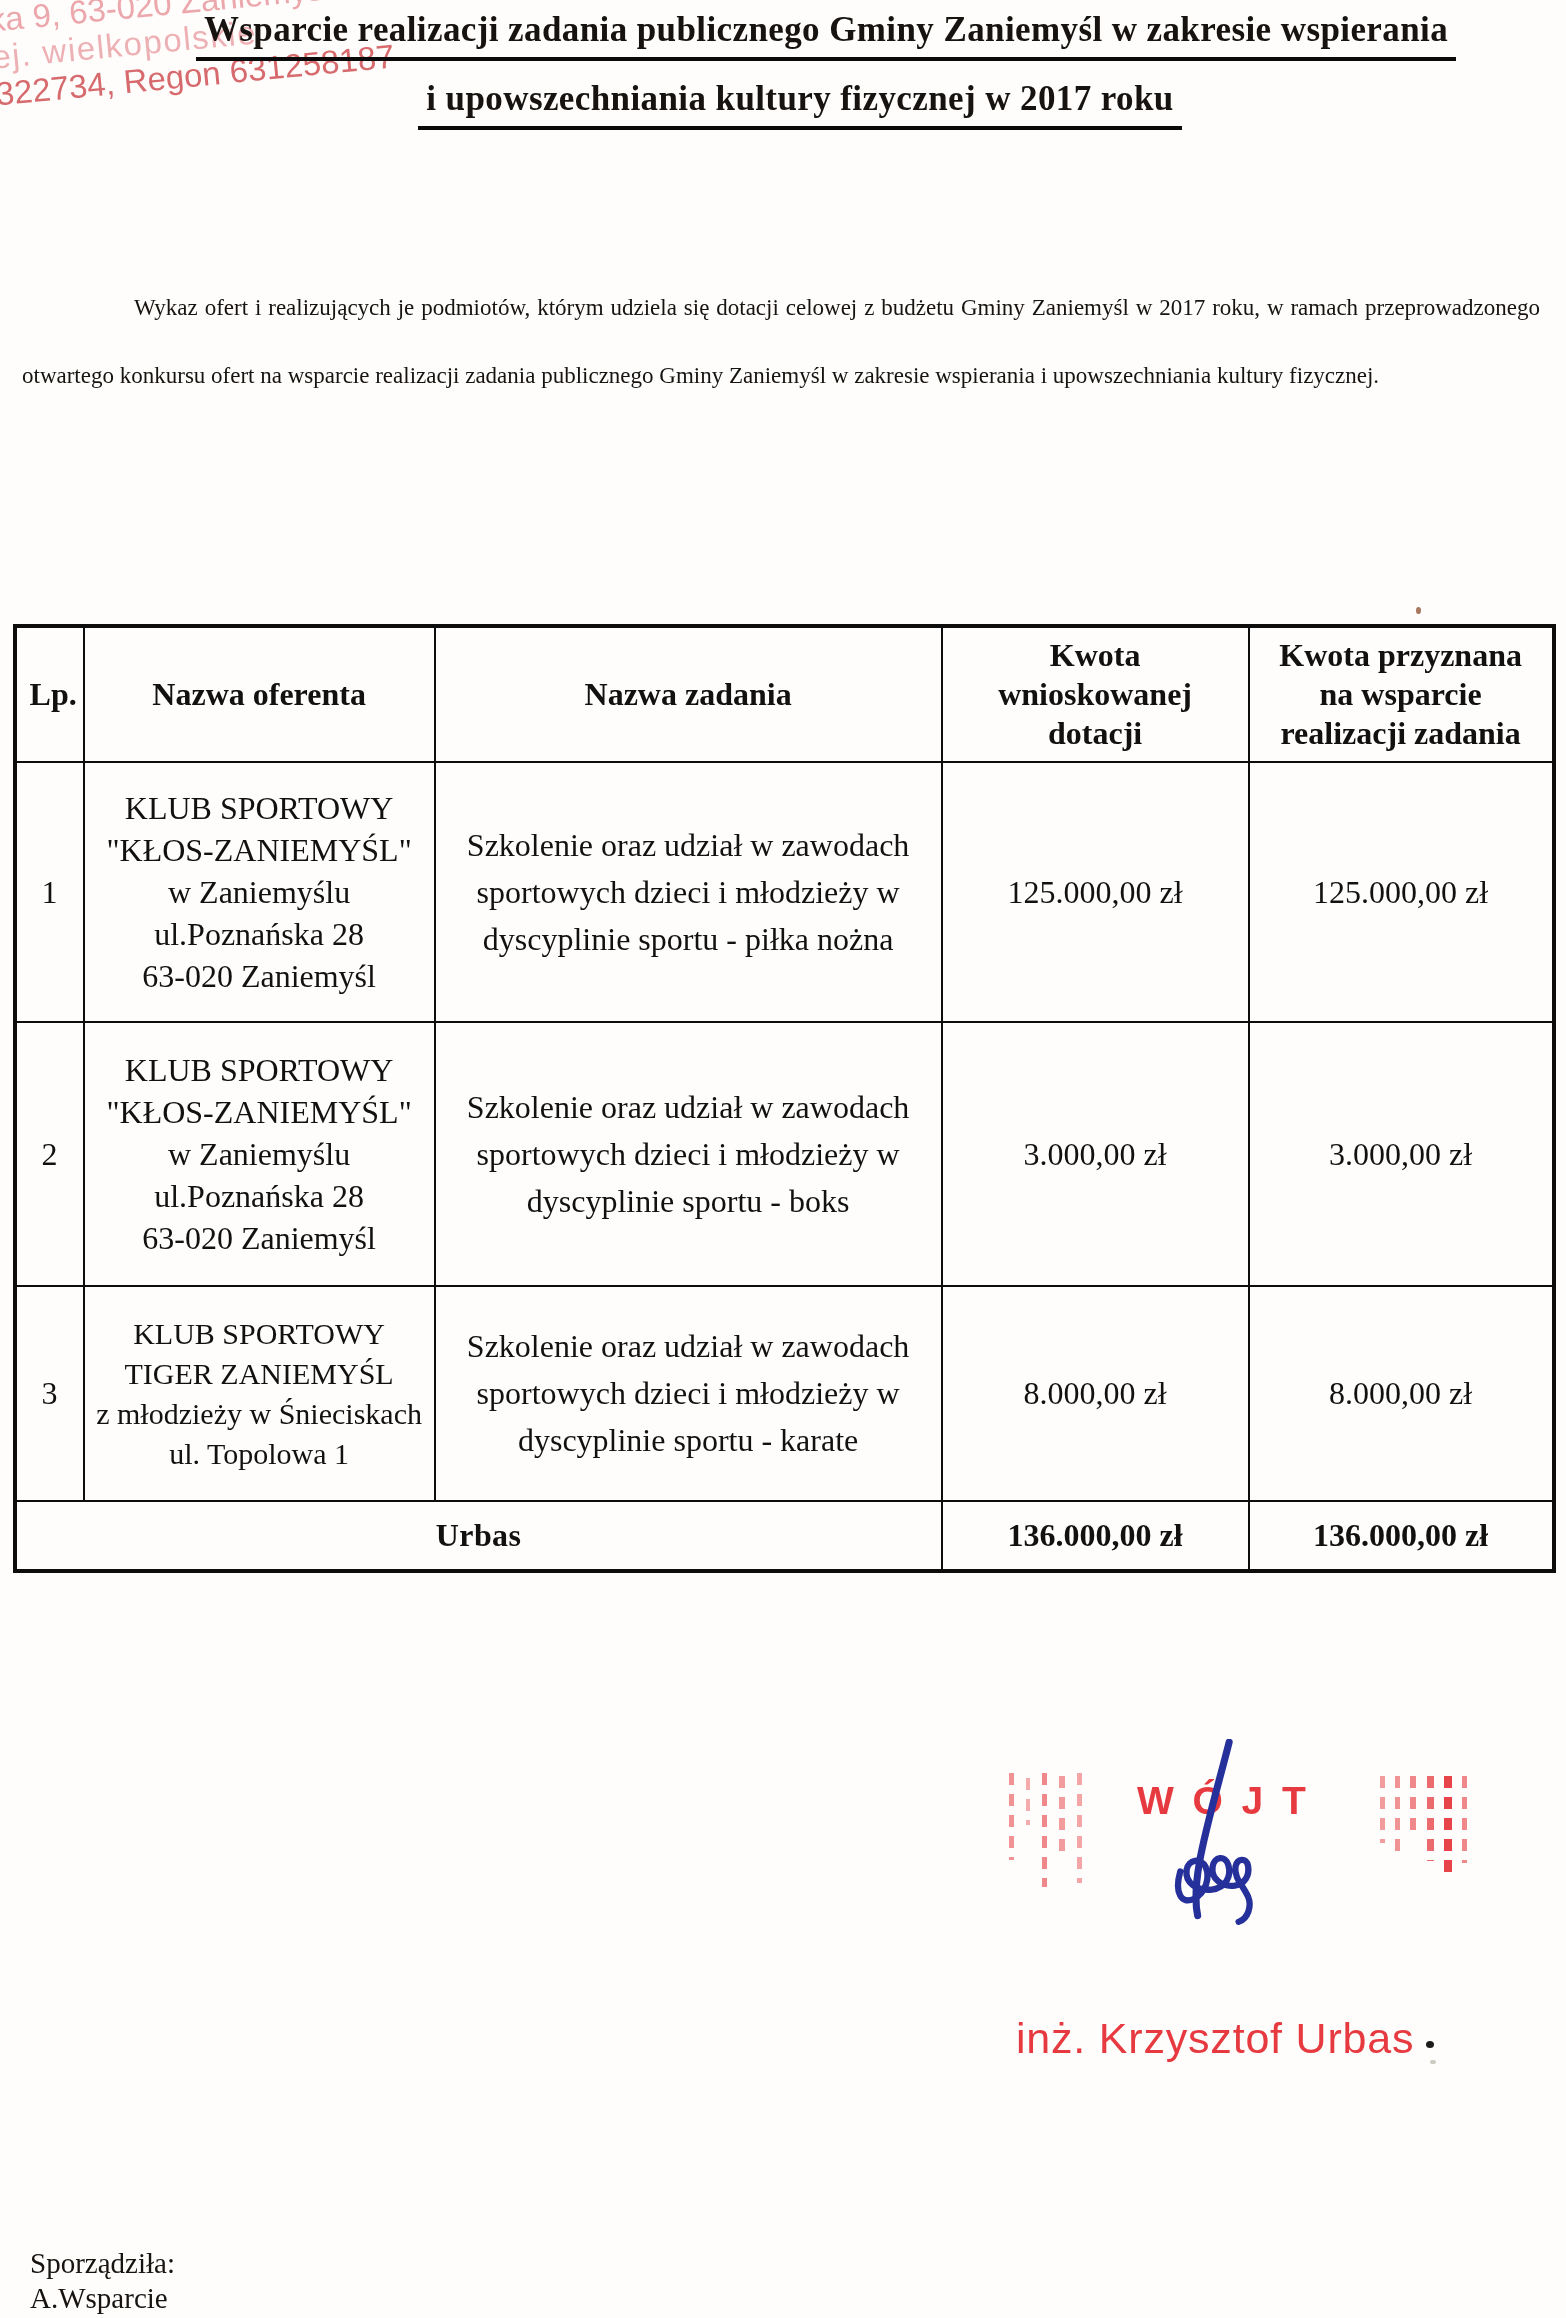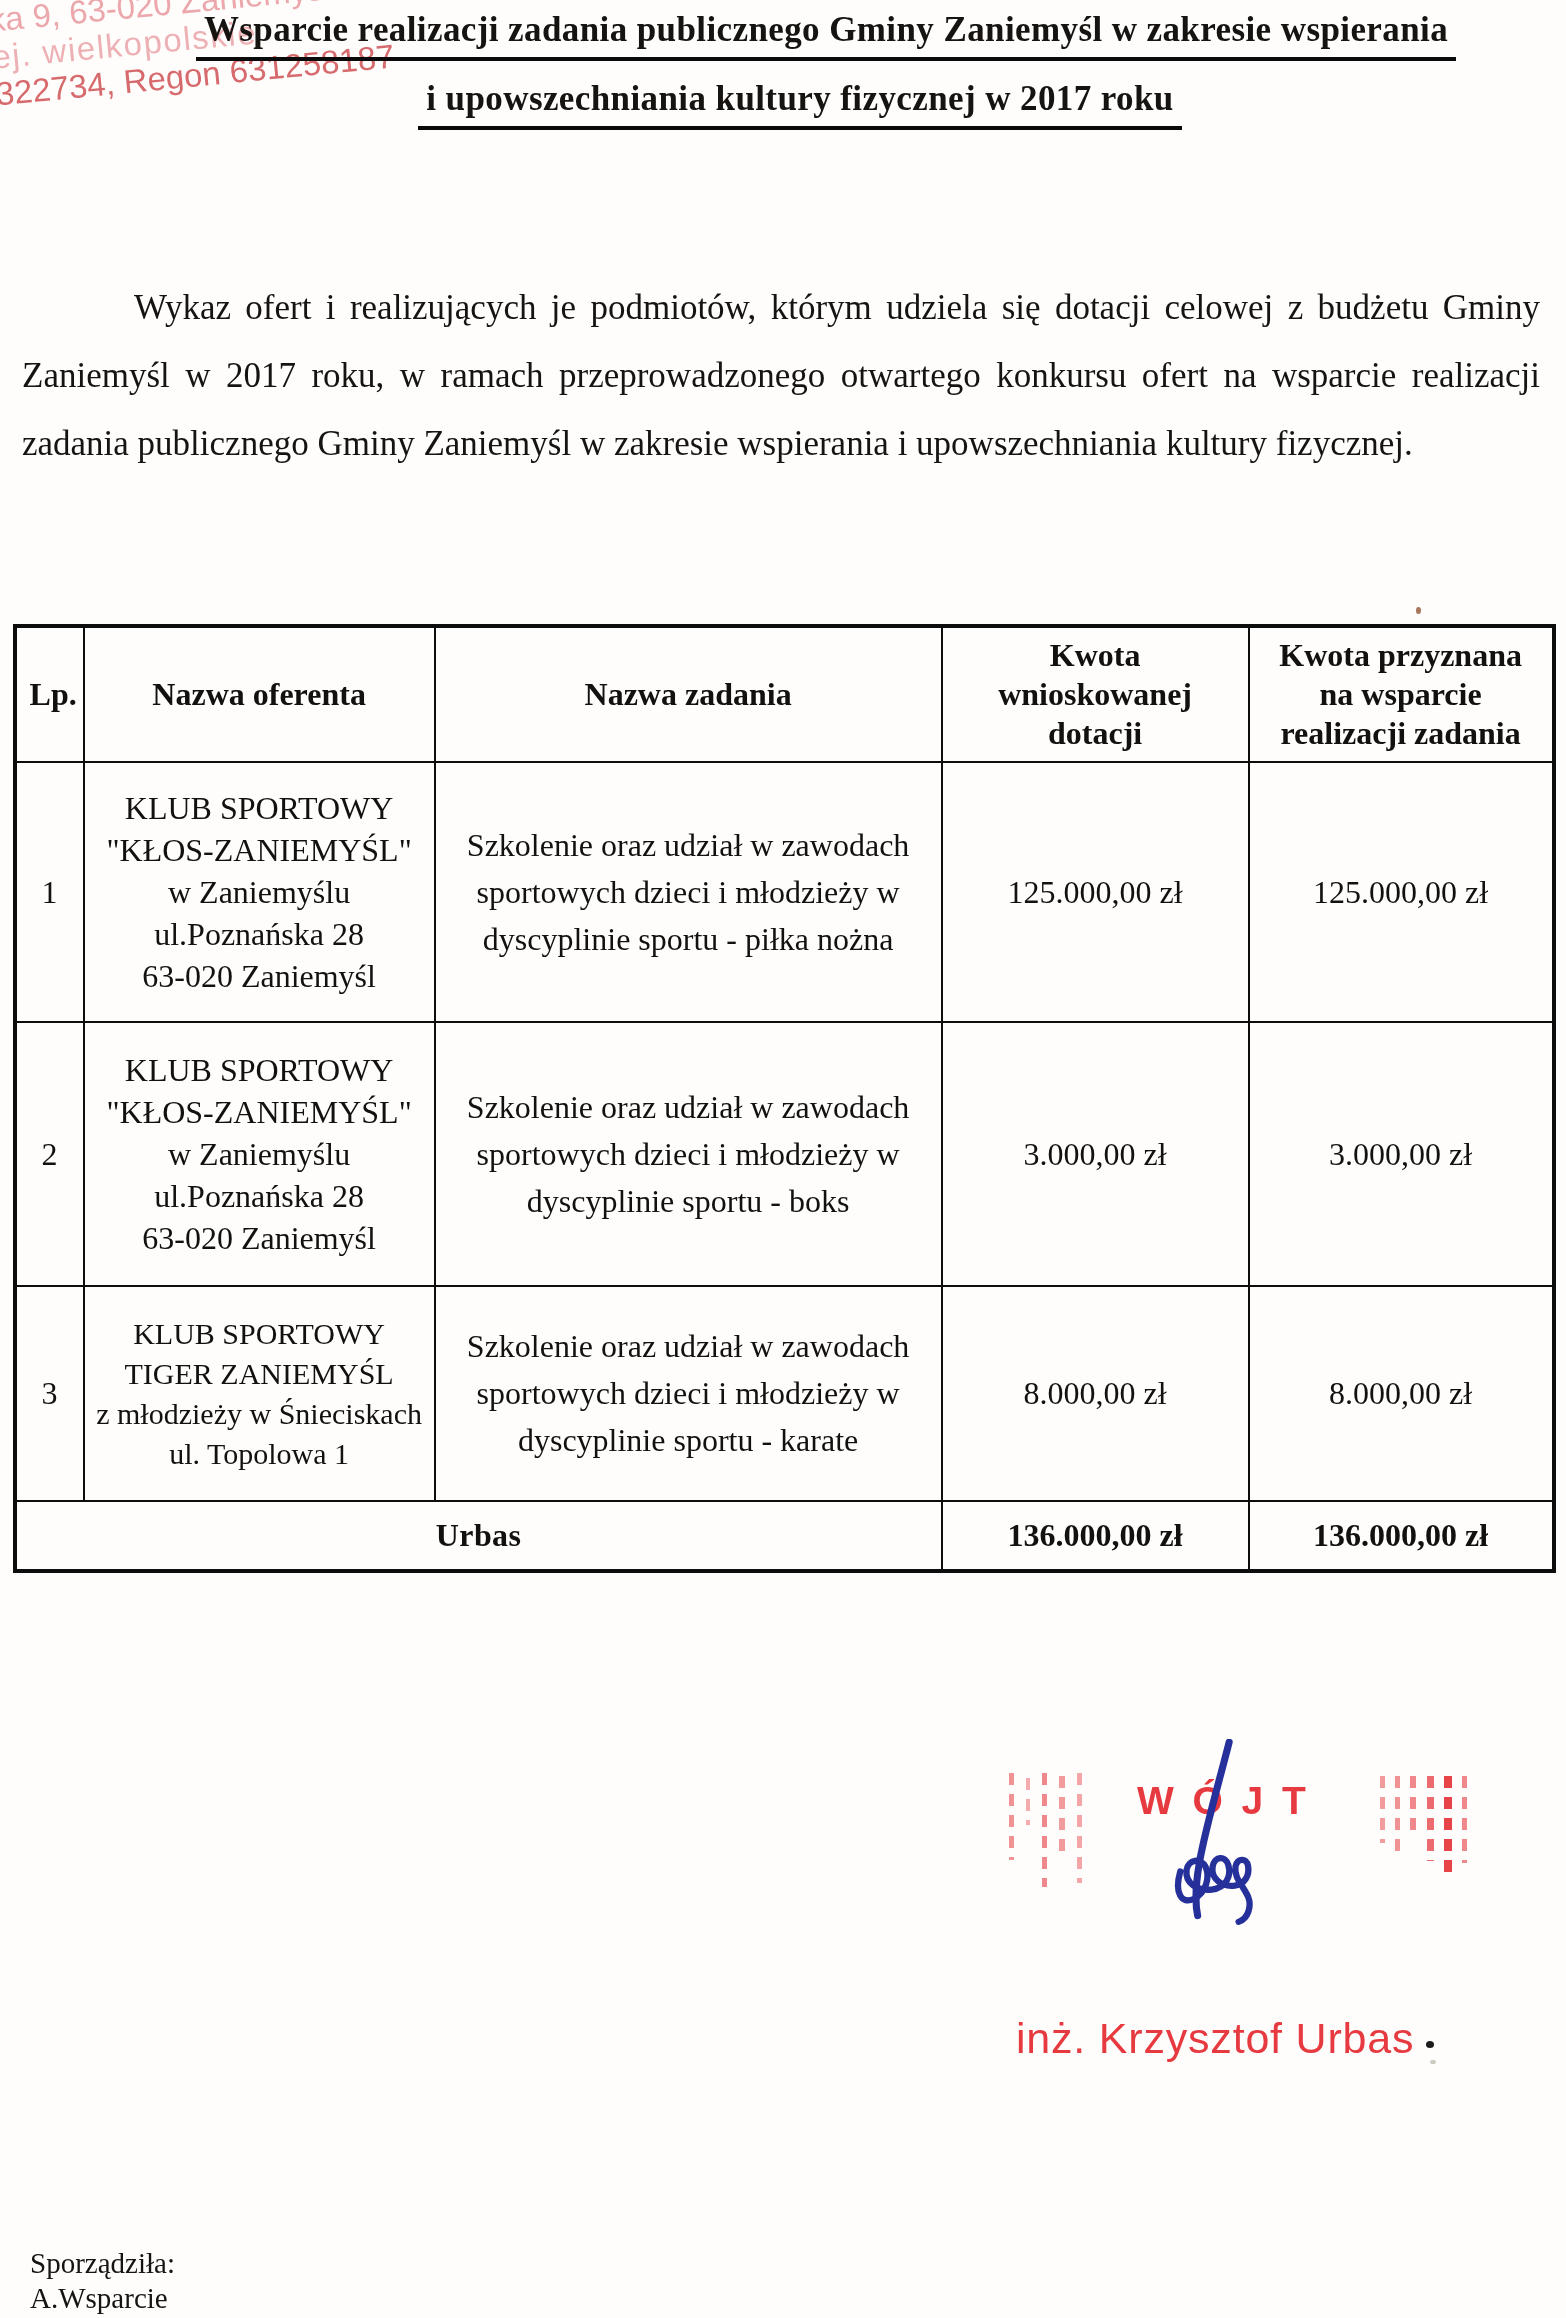--- a/index.html
+++ b/index.html
@@ -42,21 +42,21 @@
   .title-line.l2{top:79px;padding-left:34px;}
   .title-line .u{
     display:inline-block;
     border-bottom:4.7px solid #0a0a0a;
     padding:0 8px 7px 8px;
   }
   .title-line.l1 .u{transform:translateX(43px);text-align:center;}
   
   .intro{
     position:absolute;left:22px;top:274px;width:1518px;
-    font-size:35px;line-height:68px;
+    font-size:23px;line-height:68px;
     text-align:justify;text-indent:112px;
   }
   
   table.grid{
     position:absolute;left:12.6px;top:624px;
     width:1539px;
     border-collapse:collapse;table-layout:fixed;
     font-size:32px;color:#131110;
     border:4px solid #0d0d0d;
   }

